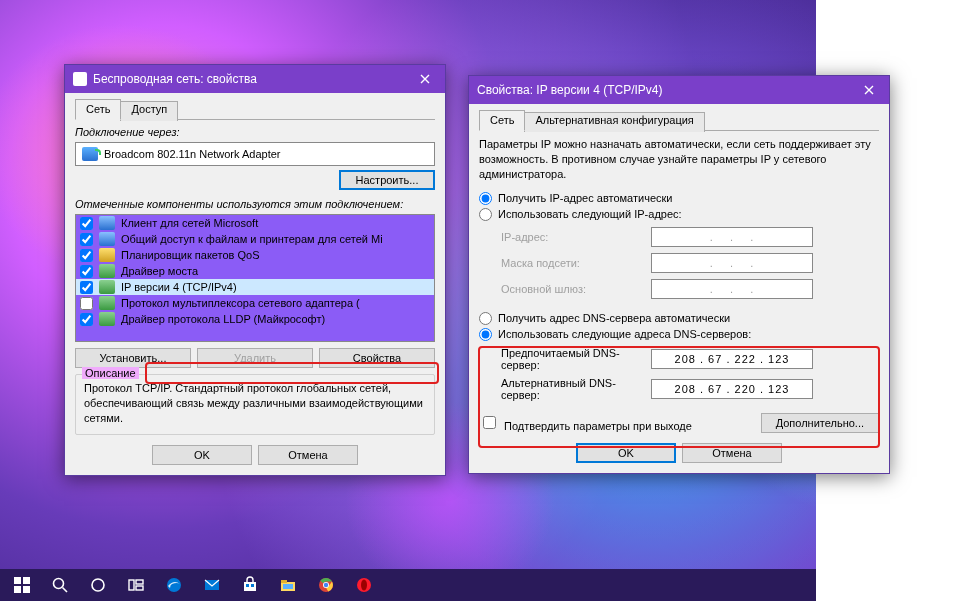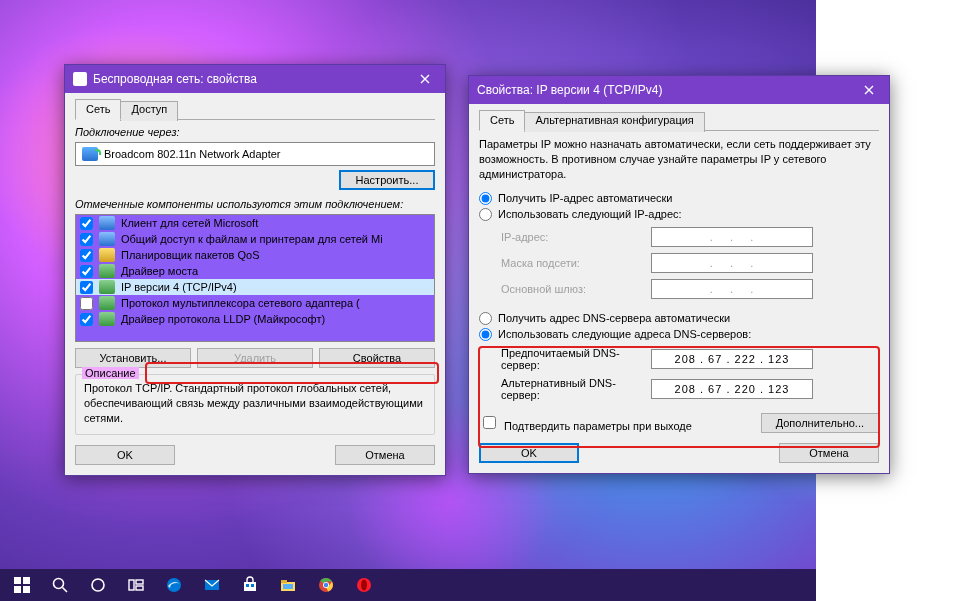--- a/index.html
+++ b/index.html
@@ -25,21 +25,21 @@
   .btn.disabled{color:#a0a0a0;cursor:default;}
   .list-box{border:1px solid #888;background:#8b5cf6;height:126px;overflow-y:scroll;margin:4px 0;}
   .list-row{display:flex;align-items:center;gap:6px;padding:1px 4px;white-space:nowrap;}
   .list-row input[type=checkbox]{margin:0;}
   .list-row .nicon{width:16px;height:14px;flex:0 0 16px;}
   .list-row.sel{background:#cce8ff;}
   .hl-red{position:absolute;border:2px solid #e02020;border-radius:4px;pointer-events:none;}
   .groupbox{border:1px solid #d0d0d0;border-radius:2px;margin:4px 0;padding:6px 8px 8px 8px;position:relative;}
   .groupbox>.gtitle{position:absolute;top:-8px;left:6px;background:#f0abfc;padding:0 3px;}
   .desc{line-height:1.35;}
-  .footer-btns{display:flex;justify-content:space-between;gap:6px;margin-top:10px;}
+  .footer-btns{display:flex;justify-content:center;gap:6px;margin-top:10px;}
   .radio-row{display:flex;align-items:center;gap:6px;margin:3px 0;}
   .radio-row input{margin:0;}
   .ip-grid{display:grid;grid-template-columns:150px 1fr;row-gap:6px;align-items:center;margin:6px 0 2px 22px;}
   .ip-grid .lbl.disabled{color:#a0a0a0;}
   .ip-input{border:1px solid #888;background:#fff;height:18px;width:160px;display:flex;align-items:center;justify-content:center;letter-spacing:1px;font-size:11px;}
   .ip-input.disabled{background:#fff;color:#a0a0a0;}
   .check-row{display:flex;align-items:flex-end;gap:5px;}
   .taskbar{position:absolute;left:0;right:0;bottom:0;height:32px;background:#2a1a5a;display:flex;align-items:center;padding:0 4px;gap:2px;}
   .tb-item{width:36px;height:28px;display:flex;align-items:center;justify-content:center;color:#fff;cursor:pointer;}
   .tb-item svg{width:18px;height:18px;}

